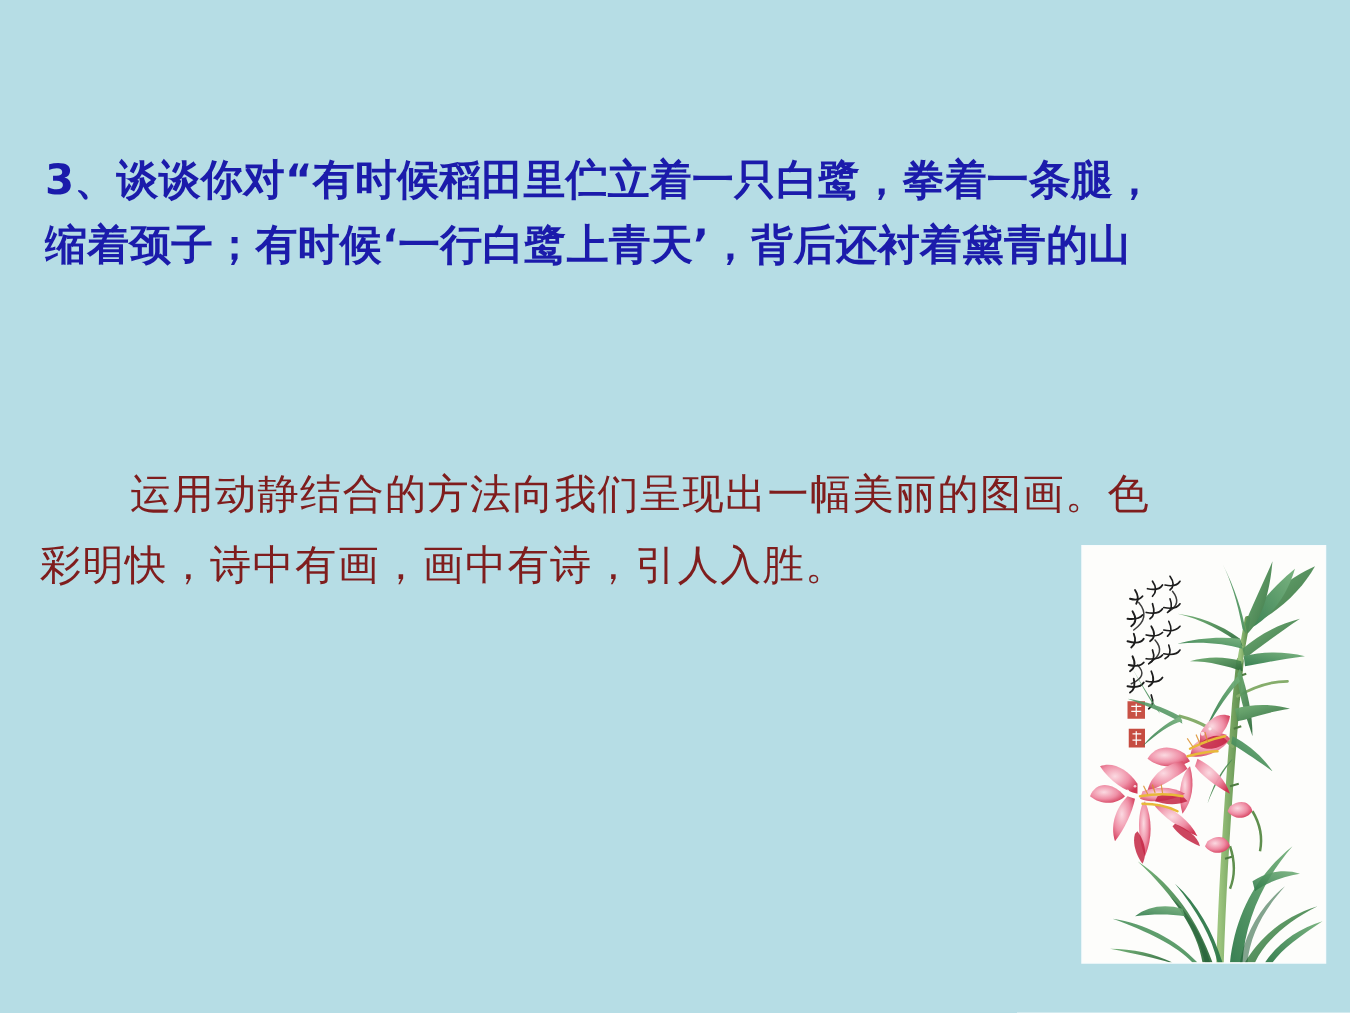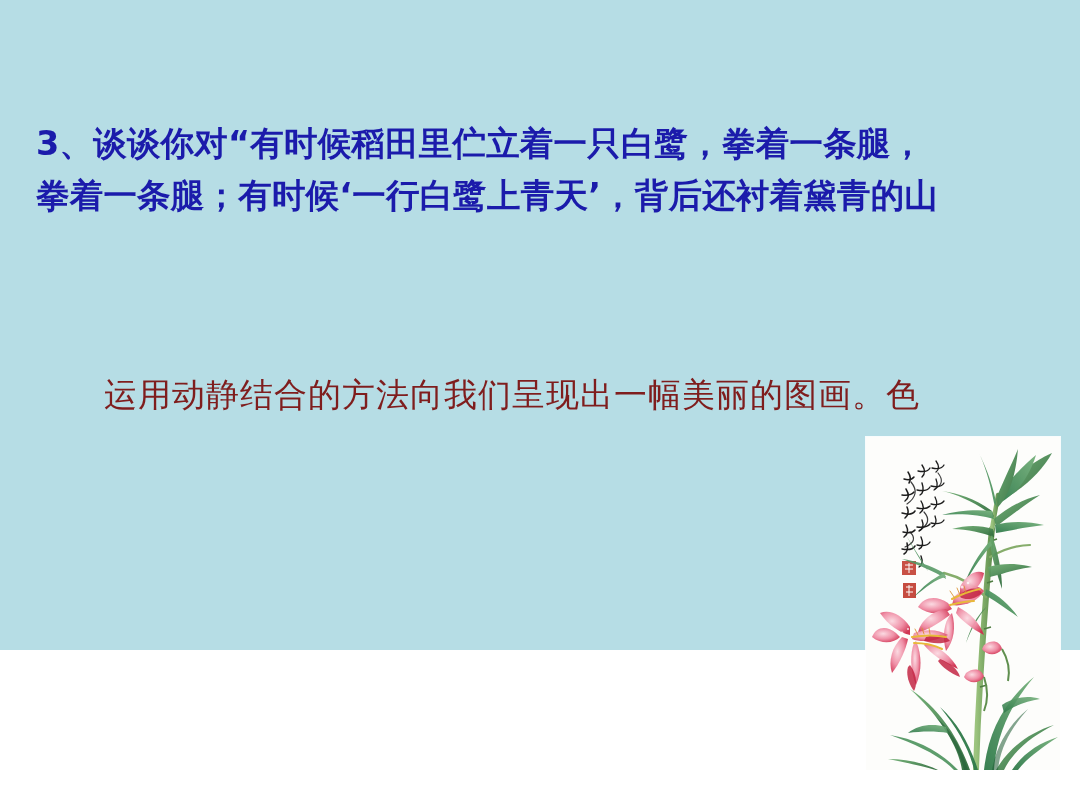--- a/index.html
+++ b/index.html
@@ -8,21 +8,21 @@
   }
   body {
     width: 1080px;
     height: 810px;
     overflow: hidden;
     font-family: "Liberation Sans", sans-serif;
   }
   #slide {
     position: relative;
     width: 1080px;
-    height: 650px;
+    height: 810px;
     background: #b6dde5;
     box-sizing: border-box;
   }
 
   
   #question-block {
     position: absolute;
     left: 36px;
     top: 118px;
     width: 1008px;
@@ -75,25 +75,26 @@
     height: 333px;
   }
 </style>
 </head>
 <body>
 
 <div id="slide">
 
   <div id="question-block">
     <div class="q-line">3、谈谈你对“有时候稻田里伫立着一只白鹭，拳着一条腿，</div>
-    <div class="q-line">拳着一条腿；有时候‘一行白鹭上青天’，背后还衬着黛青的山</div>
+    <div class="q-line">缩着颈子；有时候‘一行白鹭上青天’，背后还衬着黛青的山</div>
   </div>
 
   <div id="answer-block">
     <div class="a-line indent">运用动静结合的方法向我们呈现出一幅美丽的图画。色</div>
+    <div class="a-line">彩明快，诗中有画，画中有诗，引人入胜。</div>
   </div>
 
   <div id="painting">
     <svg viewBox="0 0 194 333" xmlns="http://www.w3.org/2000/svg">
       <defs>
         <linearGradient id="leafg" x1="0" y1="0" x2="1" y2="1">
           <stop offset="0%" stop-color="#6fae72"></stop>
           <stop offset="100%" stop-color="#2f6b3c"></stop>
         </linearGradient>
         <linearGradient id="leafg2" x1="0" y1="1" x2="1" y2="0">

